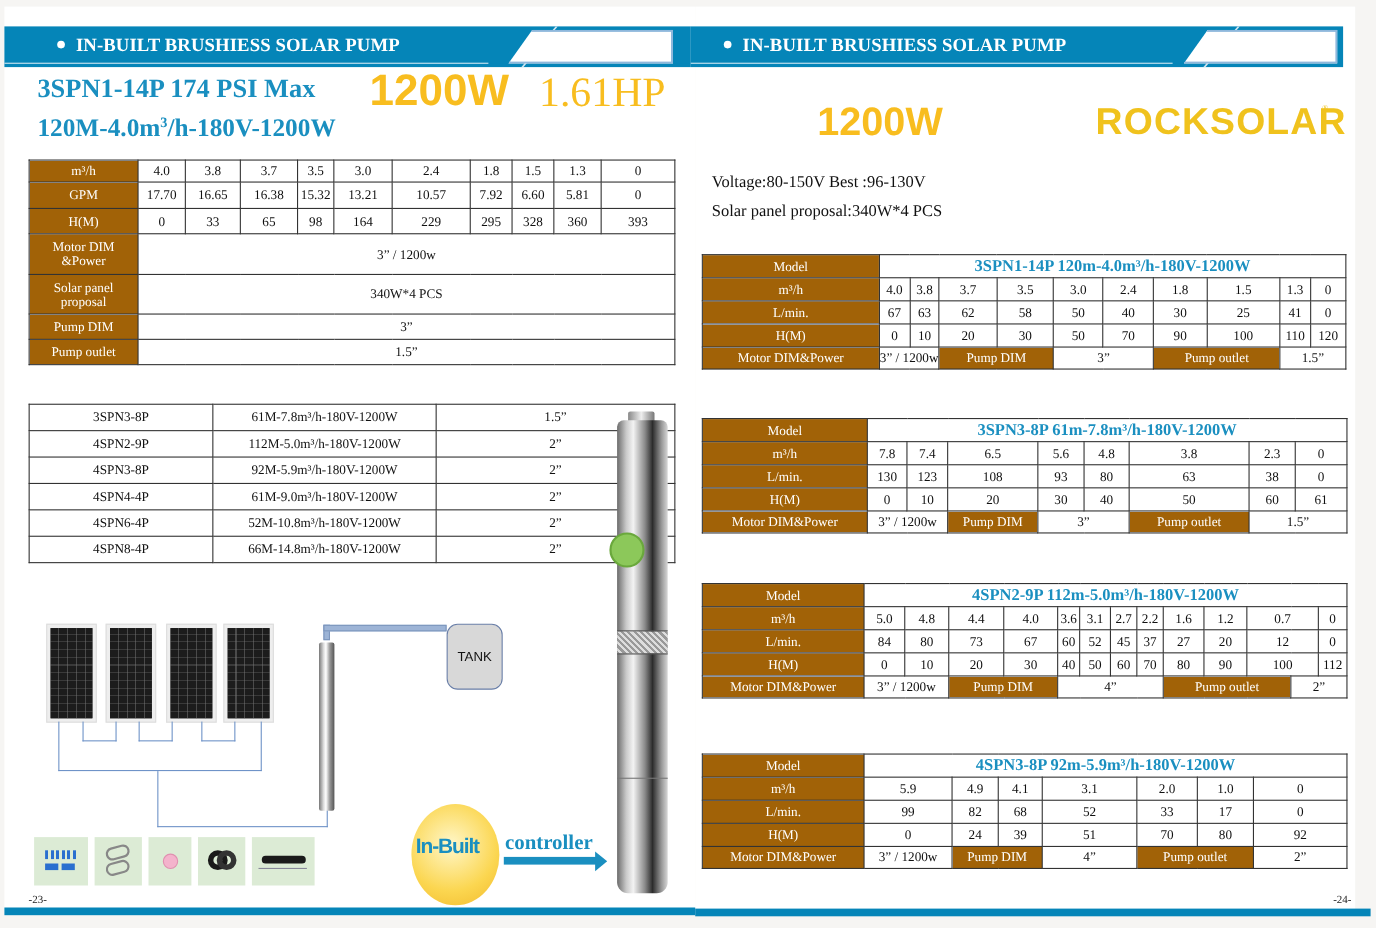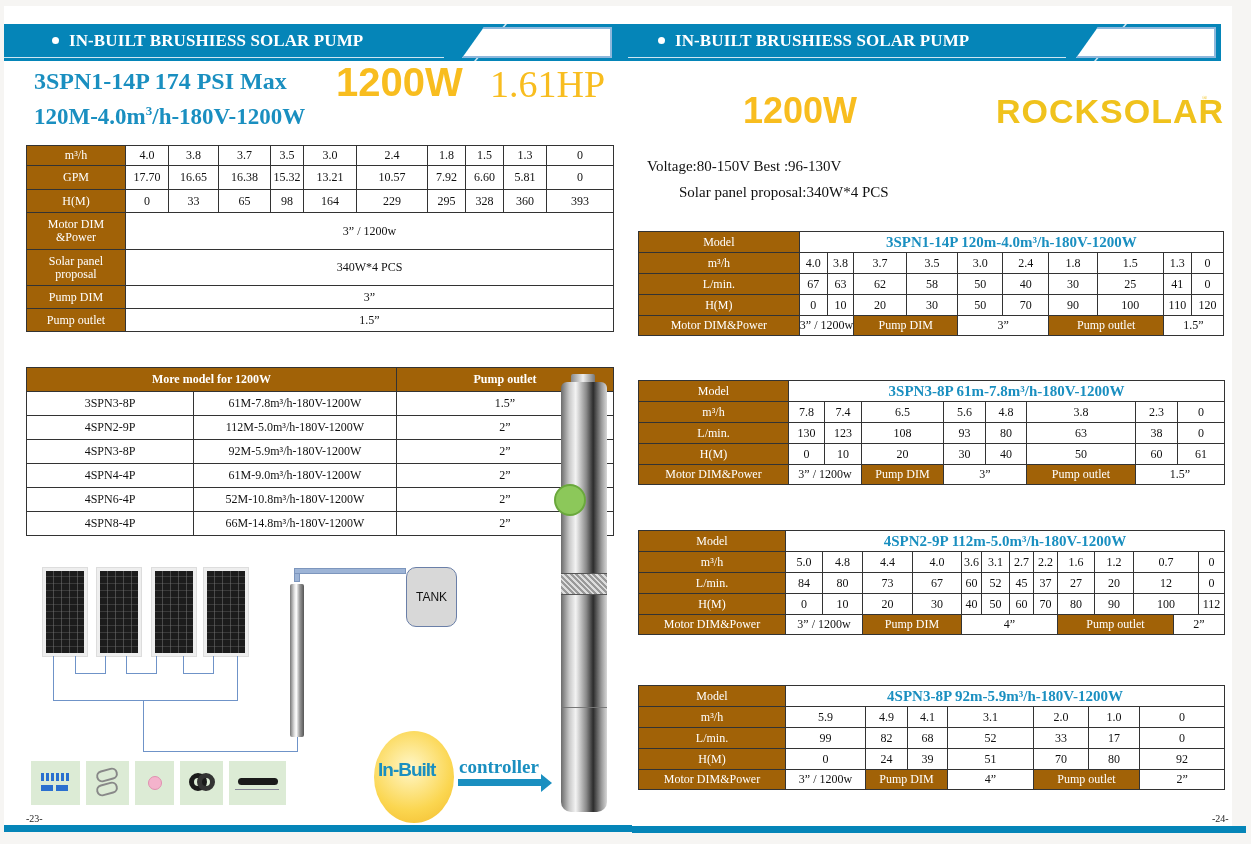--- a/index.html
+++ b/index.html
@@ -158,24 +158,20 @@
 </tbody>
   </table>
 
 <table style="left:26px;top:367px;width:587px;">
   <colgroup>
       <col style="width:167px">
       <col style="width:203px">
       <col style="width:217px">
     </colgroup>
   <tbody>
-      <tr style="height:24px">
-    <td class="hdr" colspan="2" style="font-weight:bold;">More model for 1200W</td>
-    <td class="hdr" style="font-weight:bold;">Pump  outlet</td>
-  </tr>
   <tr style="height:24px">
         <td>3SPN3-8P</td>
         <td>61M-7.8m³/h-180V-1200W</td>
         <td>1.5”</td>
       </tr>
   <tr style="height:24px">
         <td>4SPN2-9P</td>
         <td>112M-5.0m³/h-180V-1200W</td>
         <td>2”</td>
       </tr>
@@ -263,21 +259,21 @@
 <div class="pump-seam"></div>
 <div class="pump-badge"></div>
 
 <div class="pagenum" style="left:26px;top:813px;">-23-</div>
 <div class="footbar" style="left:4px;top:825px;width:628px;"></div>
 
 <div class="right-w">1200W</div>
 <div class="logo">ROCKSOLAR</div>
 <div class="logo-reg">®</div>
 <div class="spec-line" style="top:158px;">Voltage:80-150V   Best :96-130V</div>
-<div class="spec-line" style="top:184px;margin-left:32px;">Solar panel proposal:340W*4 PCS</div>
+<div class="spec-line" style="top:184px;">Solar panel proposal:340W*4 PCS</div>
 
 <table style="left:638px;top:231px;width:586px;">
   <colgroup>
       <col style="width:150px">
       <col style="width:26px">
       <col style="width:25px">
       <col style="width:49px">
       <col style="width:48px">
       <col style="width:42px">
       <col style="width:43px">

